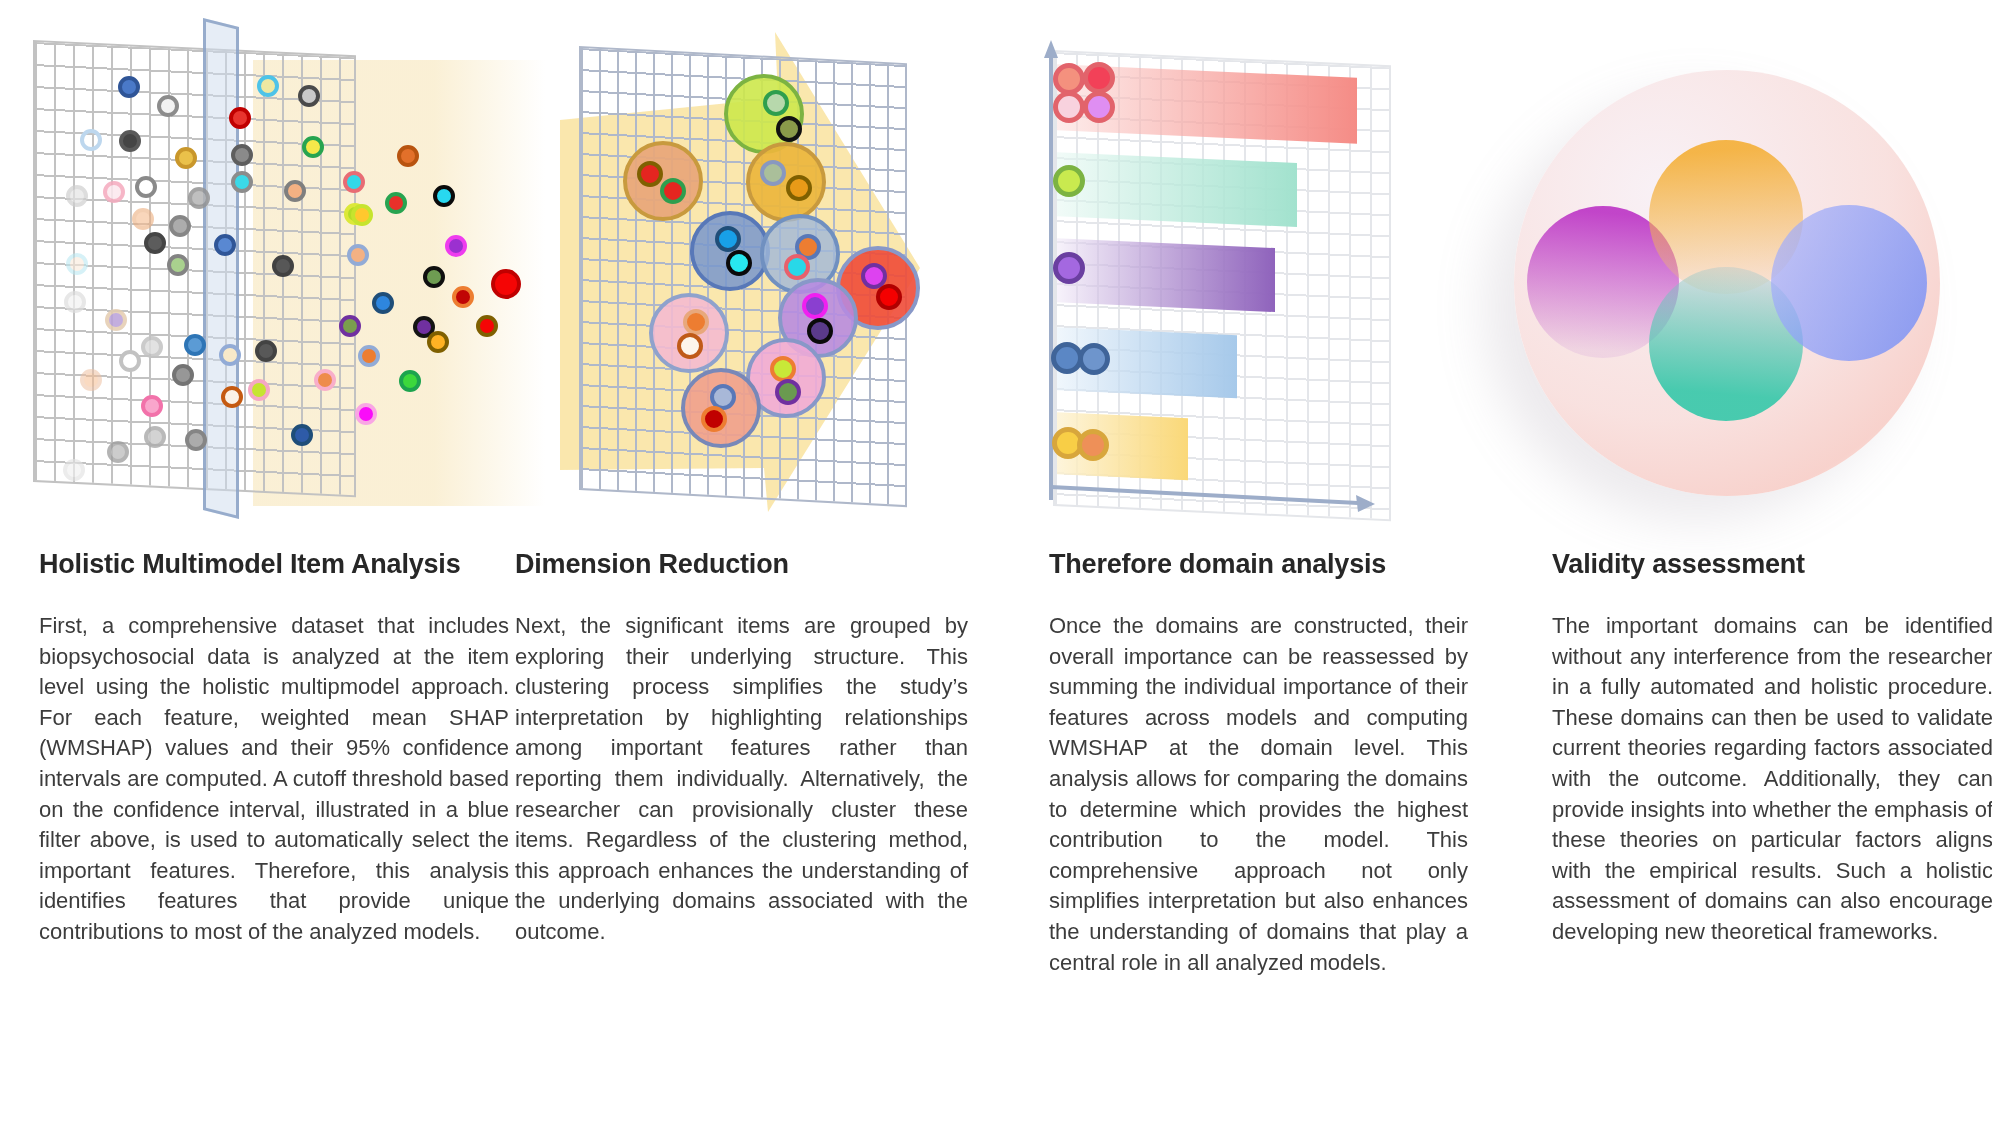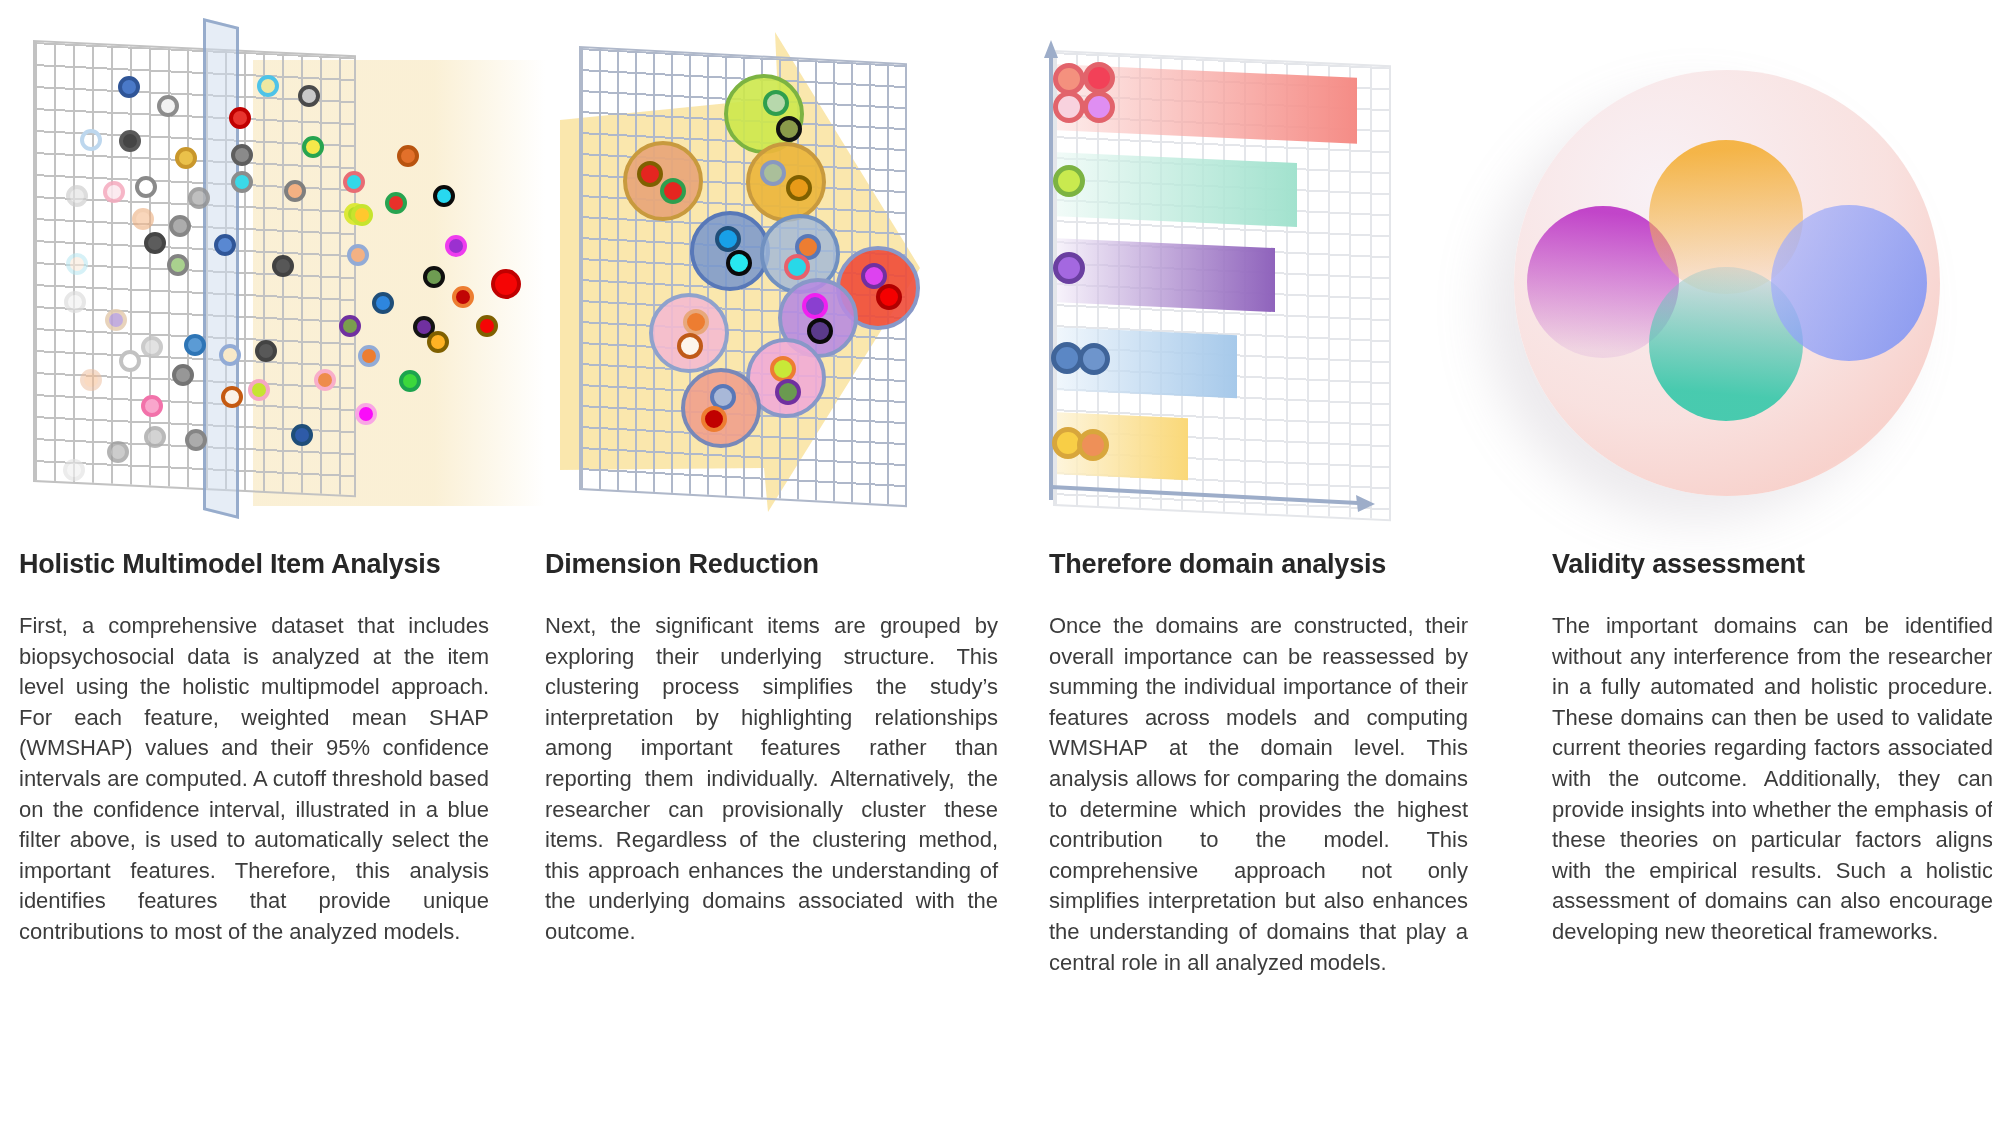--- a/index.html
+++ b/index.html
@@ -9,22 +9,22 @@
   .abs{position:absolute;}
   .grid{position:absolute;box-sizing:border-box;}
   .dot{position:absolute;border-radius:50%;border-style:solid;box-sizing:border-box;}
   .circle{position:absolute;border-radius:50%;}
   .bar{position:absolute;}
   svg.shape{position:absolute;left:0;top:0;pointer-events:none;}
   .title{position:absolute;top:549px;font-weight:bold;font-size:27px;color:#272727;
          letter-spacing:-0.2px;white-space:nowrap;}
   .para{position:absolute;top:611px;font-size:22px;line-height:30.6px;color:#3C3C3C;
         text-align:justify;text-align-last:left;}
-  .c1{left:19px;width:470px}
-  .c2{left:545px;width:453px}
+  .c1{left:39px;width:470px}
+  .c2{left:515px;width:453px}
   .c3{left:1049px;width:419px}
   .c4{left:1552px;width:441px}
 </style>
 </head>
 <body>
 
 <div id="stage">
   <div id="g1" class="layer">
       <div class="abs" style="left: 253px; top: 60px; width: 292px; height: 446px; background: linear-gradient(90deg, rgba(250, 239, 211, 0.95) 0%, rgba(250, 239, 211, 0.95) 62%, rgba(250, 239, 211, 0) 100%);"></div>
       <div class="grid" style="left: 33px; top: 40px; width: 323px; height: 442px; border: 2px solid rgb(194, 194, 194); background-image: repeating-linear-gradient(to right, rgb(194, 194, 194) 0px, rgb(194, 194, 194) 2px, transparent 2px, transparent 19px), repeating-linear-gradient(rgb(194, 194, 194) 0px, rgb(194, 194, 194) 2px, transparent 2px, transparent 22px); transform: skewY(2.7deg); transform-origin: 0px 0px;"></div>

